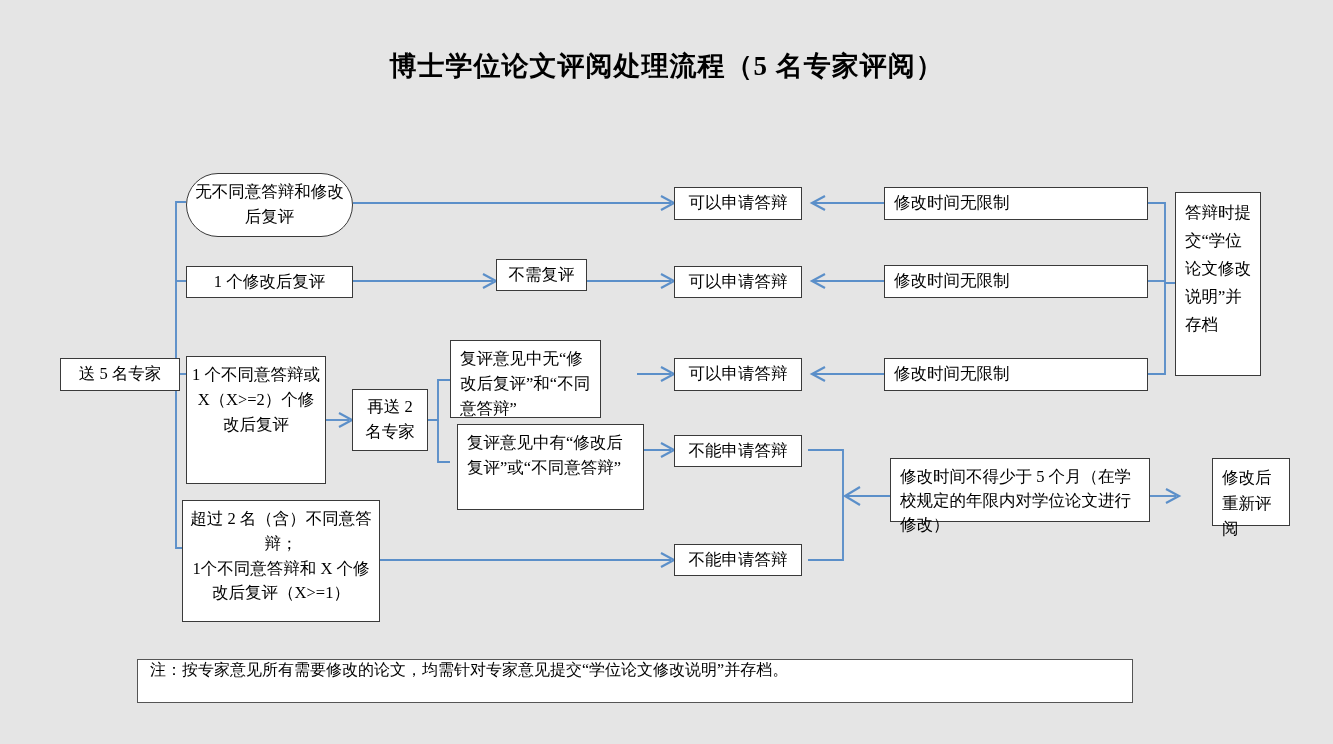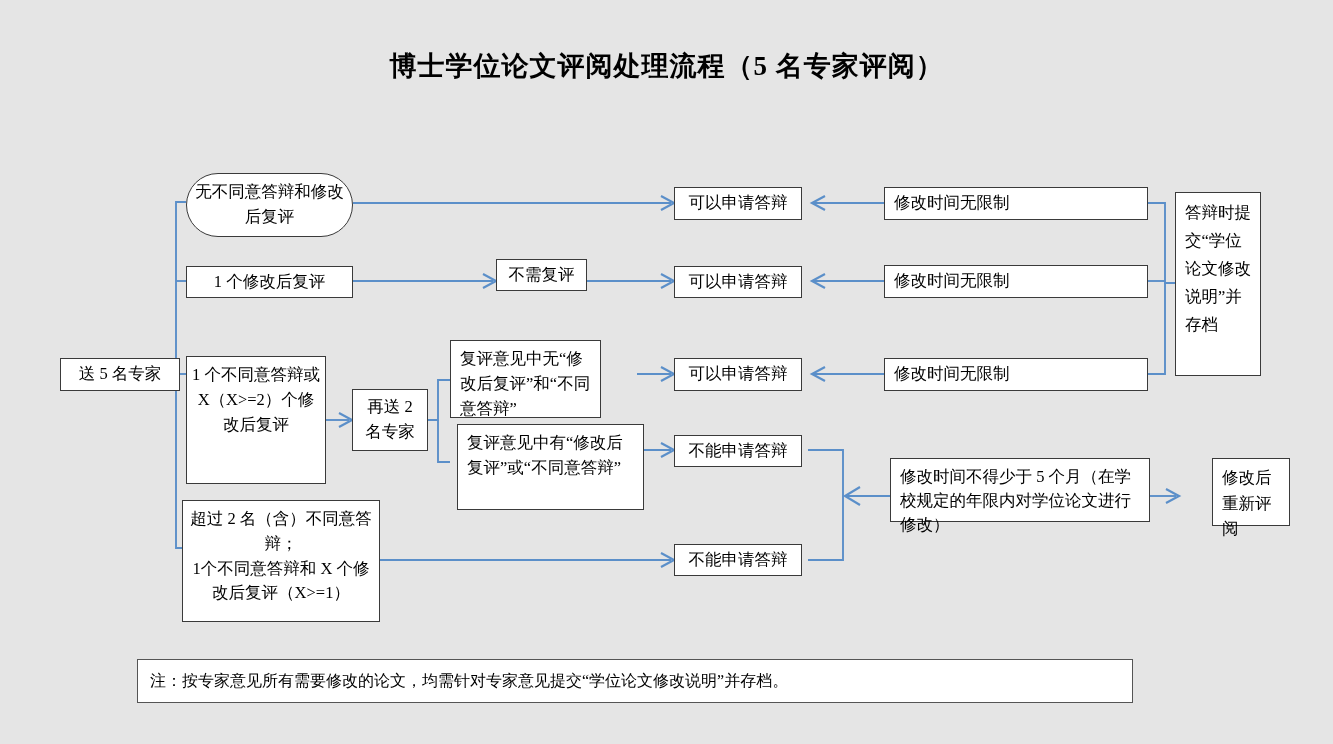--- a/index.html
+++ b/index.html
@@ -55,21 +55,21 @@
     align-items: flex-start;
     padding-top: 6px;
   }
   .node .inner { width: 100%; }
   #note {
     position: absolute;
     box-sizing: border-box;
     border: 1.3px solid #555555;
     background: #ffffff;
     display: flex;
-    align-items: center;
+    align-items: flex-start;
     font-size: 16px;
     padding-left: 12px;
     color: #000000;
     font-family: "Liberation Serif", "DejaVu Serif", serif;
   }
   #edges {
     position: absolute;
     left: 0;
     top: 0;
     width: 1333px;

